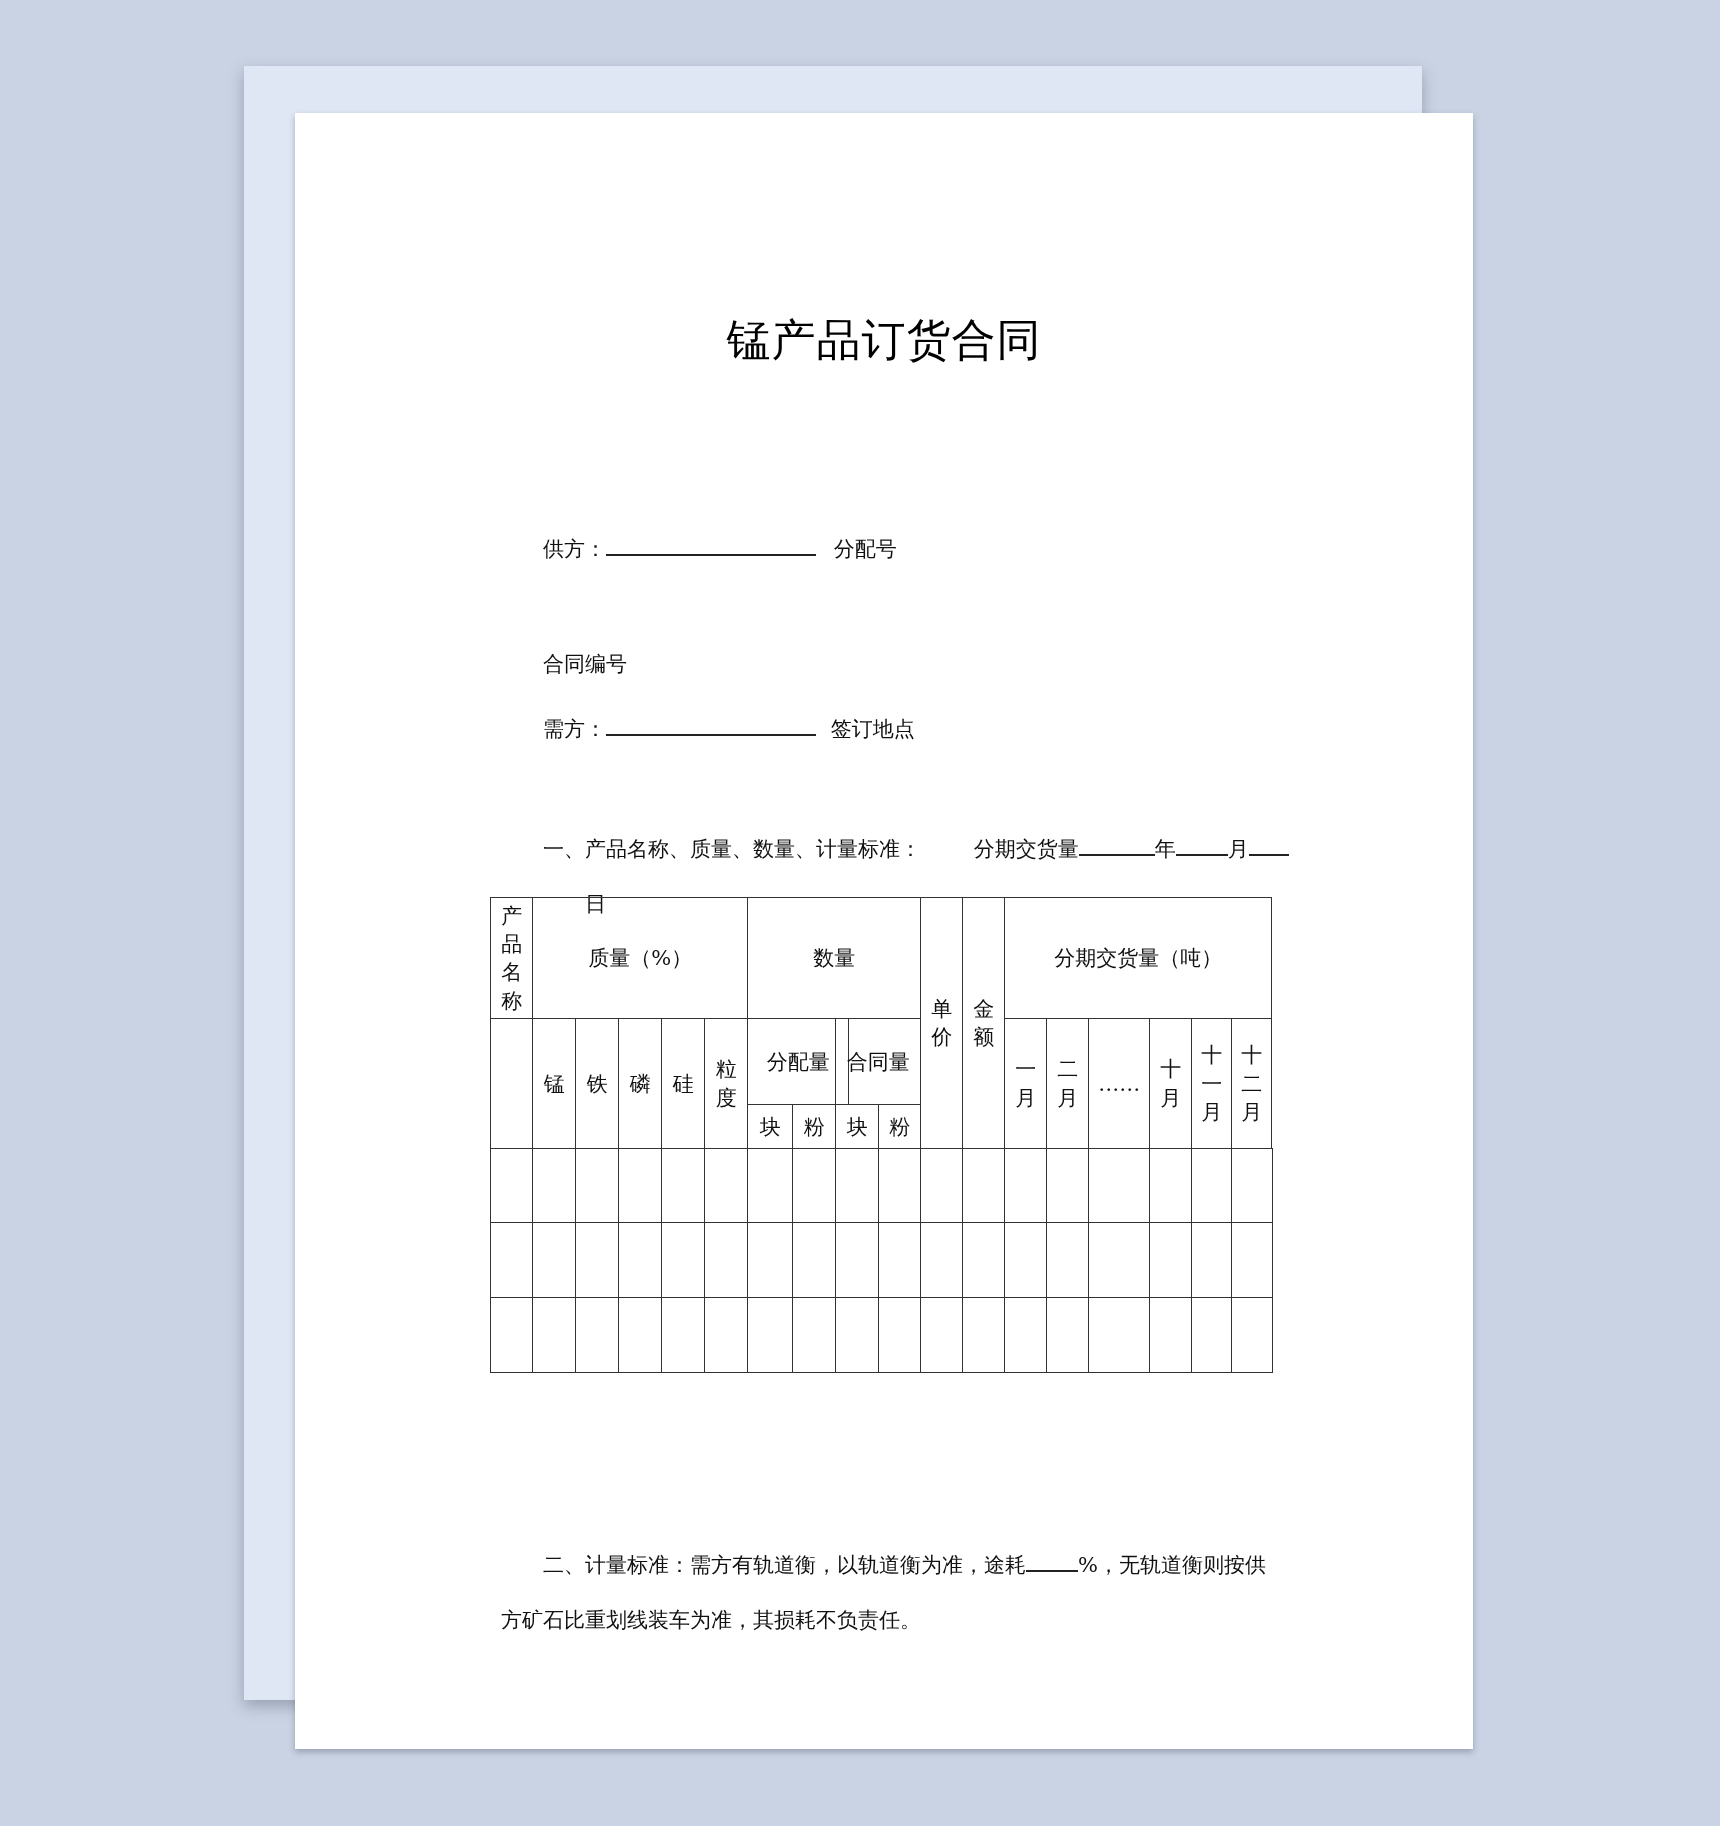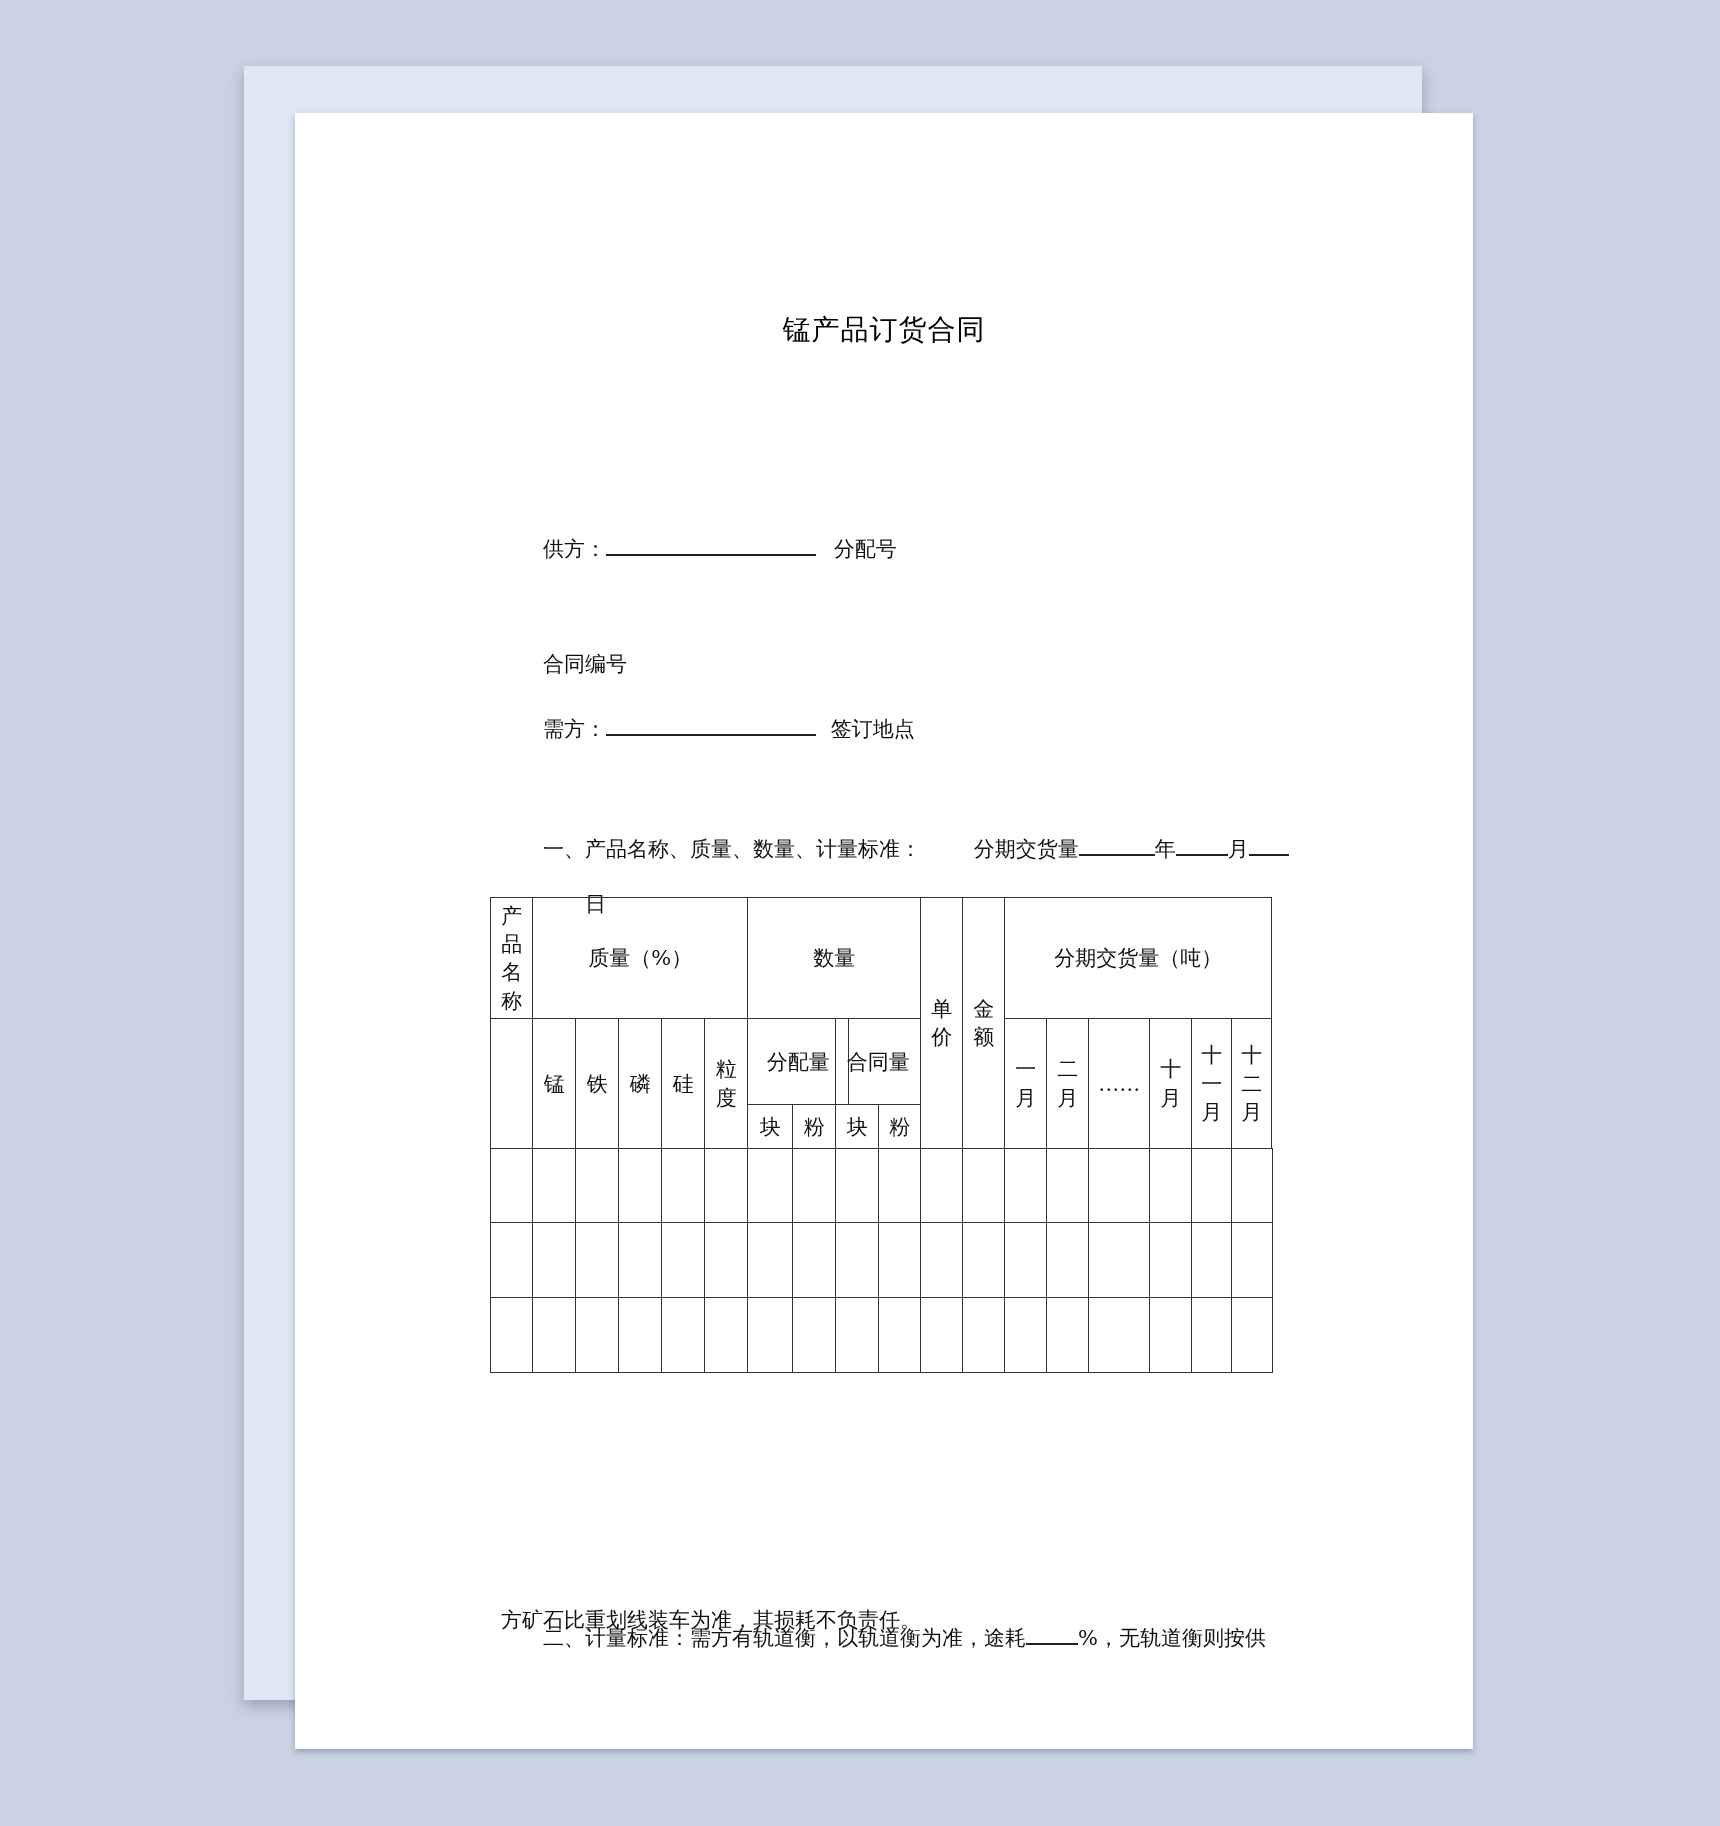--- a/index.html
+++ b/index.html
@@ -19,21 +19,21 @@
   .page-front {
     position: absolute; left: 295px; top: 113px;
     width: 1178px; height: 1636px;
     background: #ffffff;
     box-shadow: 0 3px 6px rgba(60,70,90,0.35);
   }
   .abs { position: absolute; white-space: nowrap; }
   .title {
     left: 0; width: 1178px; top: 198px; text-align: center;
     font-family: "DejaVu Sans", "Liberation Sans", sans-serif;
-    font-size: 28px; letter-spacing: 1px; color: #000;
+    font-size: 44px; letter-spacing: 1px; color: #000;
   }
   .line { font-size: 21px; line-height: 1; }
   .blank { display: inline-block; border-bottom: 2px solid #222; height: 20px; vertical-align: baseline; }
   
   .tbl { position: absolute; left: 196px; top: 785px; }
   .cell {
     position: absolute; border: 1.5px solid #333; box-sizing: border-box;
     display: flex; align-items: center; justify-content: center;
     font-size: 21px; text-align: center; line-height: 1.35;
     margin-left: -0.75px; margin-top: -0.75px;
@@ -197,18 +197,18 @@
         <div class="cell" style="left: 472px; top: 400px; width: 43px; height: 76px;"></div>
         <div class="cell" style="left: 514px; top: 400px; width: 43px; height: 76px;"></div>
         <div class="cell" style="left: 556px; top: 400px; width: 43px; height: 76px;"></div>
         <div class="cell" style="left: 598px; top: 400px; width: 62px; height: 76px;"></div>
         <div class="cell" style="left: 659px; top: 400px; width: 43px; height: 76px;"></div>
         <div class="cell" style="left: 701px; top: 400px; width: 41px; height: 76px;"></div>
         <div class="cell" style="left: 741px; top: 400px; width: 42px; height: 76px;"></div>
       </div>
   </div>
 
-  <div class="abs line" style="left:248px; top:1510px;">
+  <div class="abs line" style="left:248px; top:1437px;">
     <span>二、计量标准：需方有轨道衡，以轨道衡为准，途耗</span><span class="blank" style="width:52px;"></span><span>%，无轨道衡则按供</span>
   </div>
   <div class="abs line" style="left:206px; top:1497px;">方矿石比重划线装车为准，其损耗不负责任。</div>
 
 </div>
 
 </body></html>

